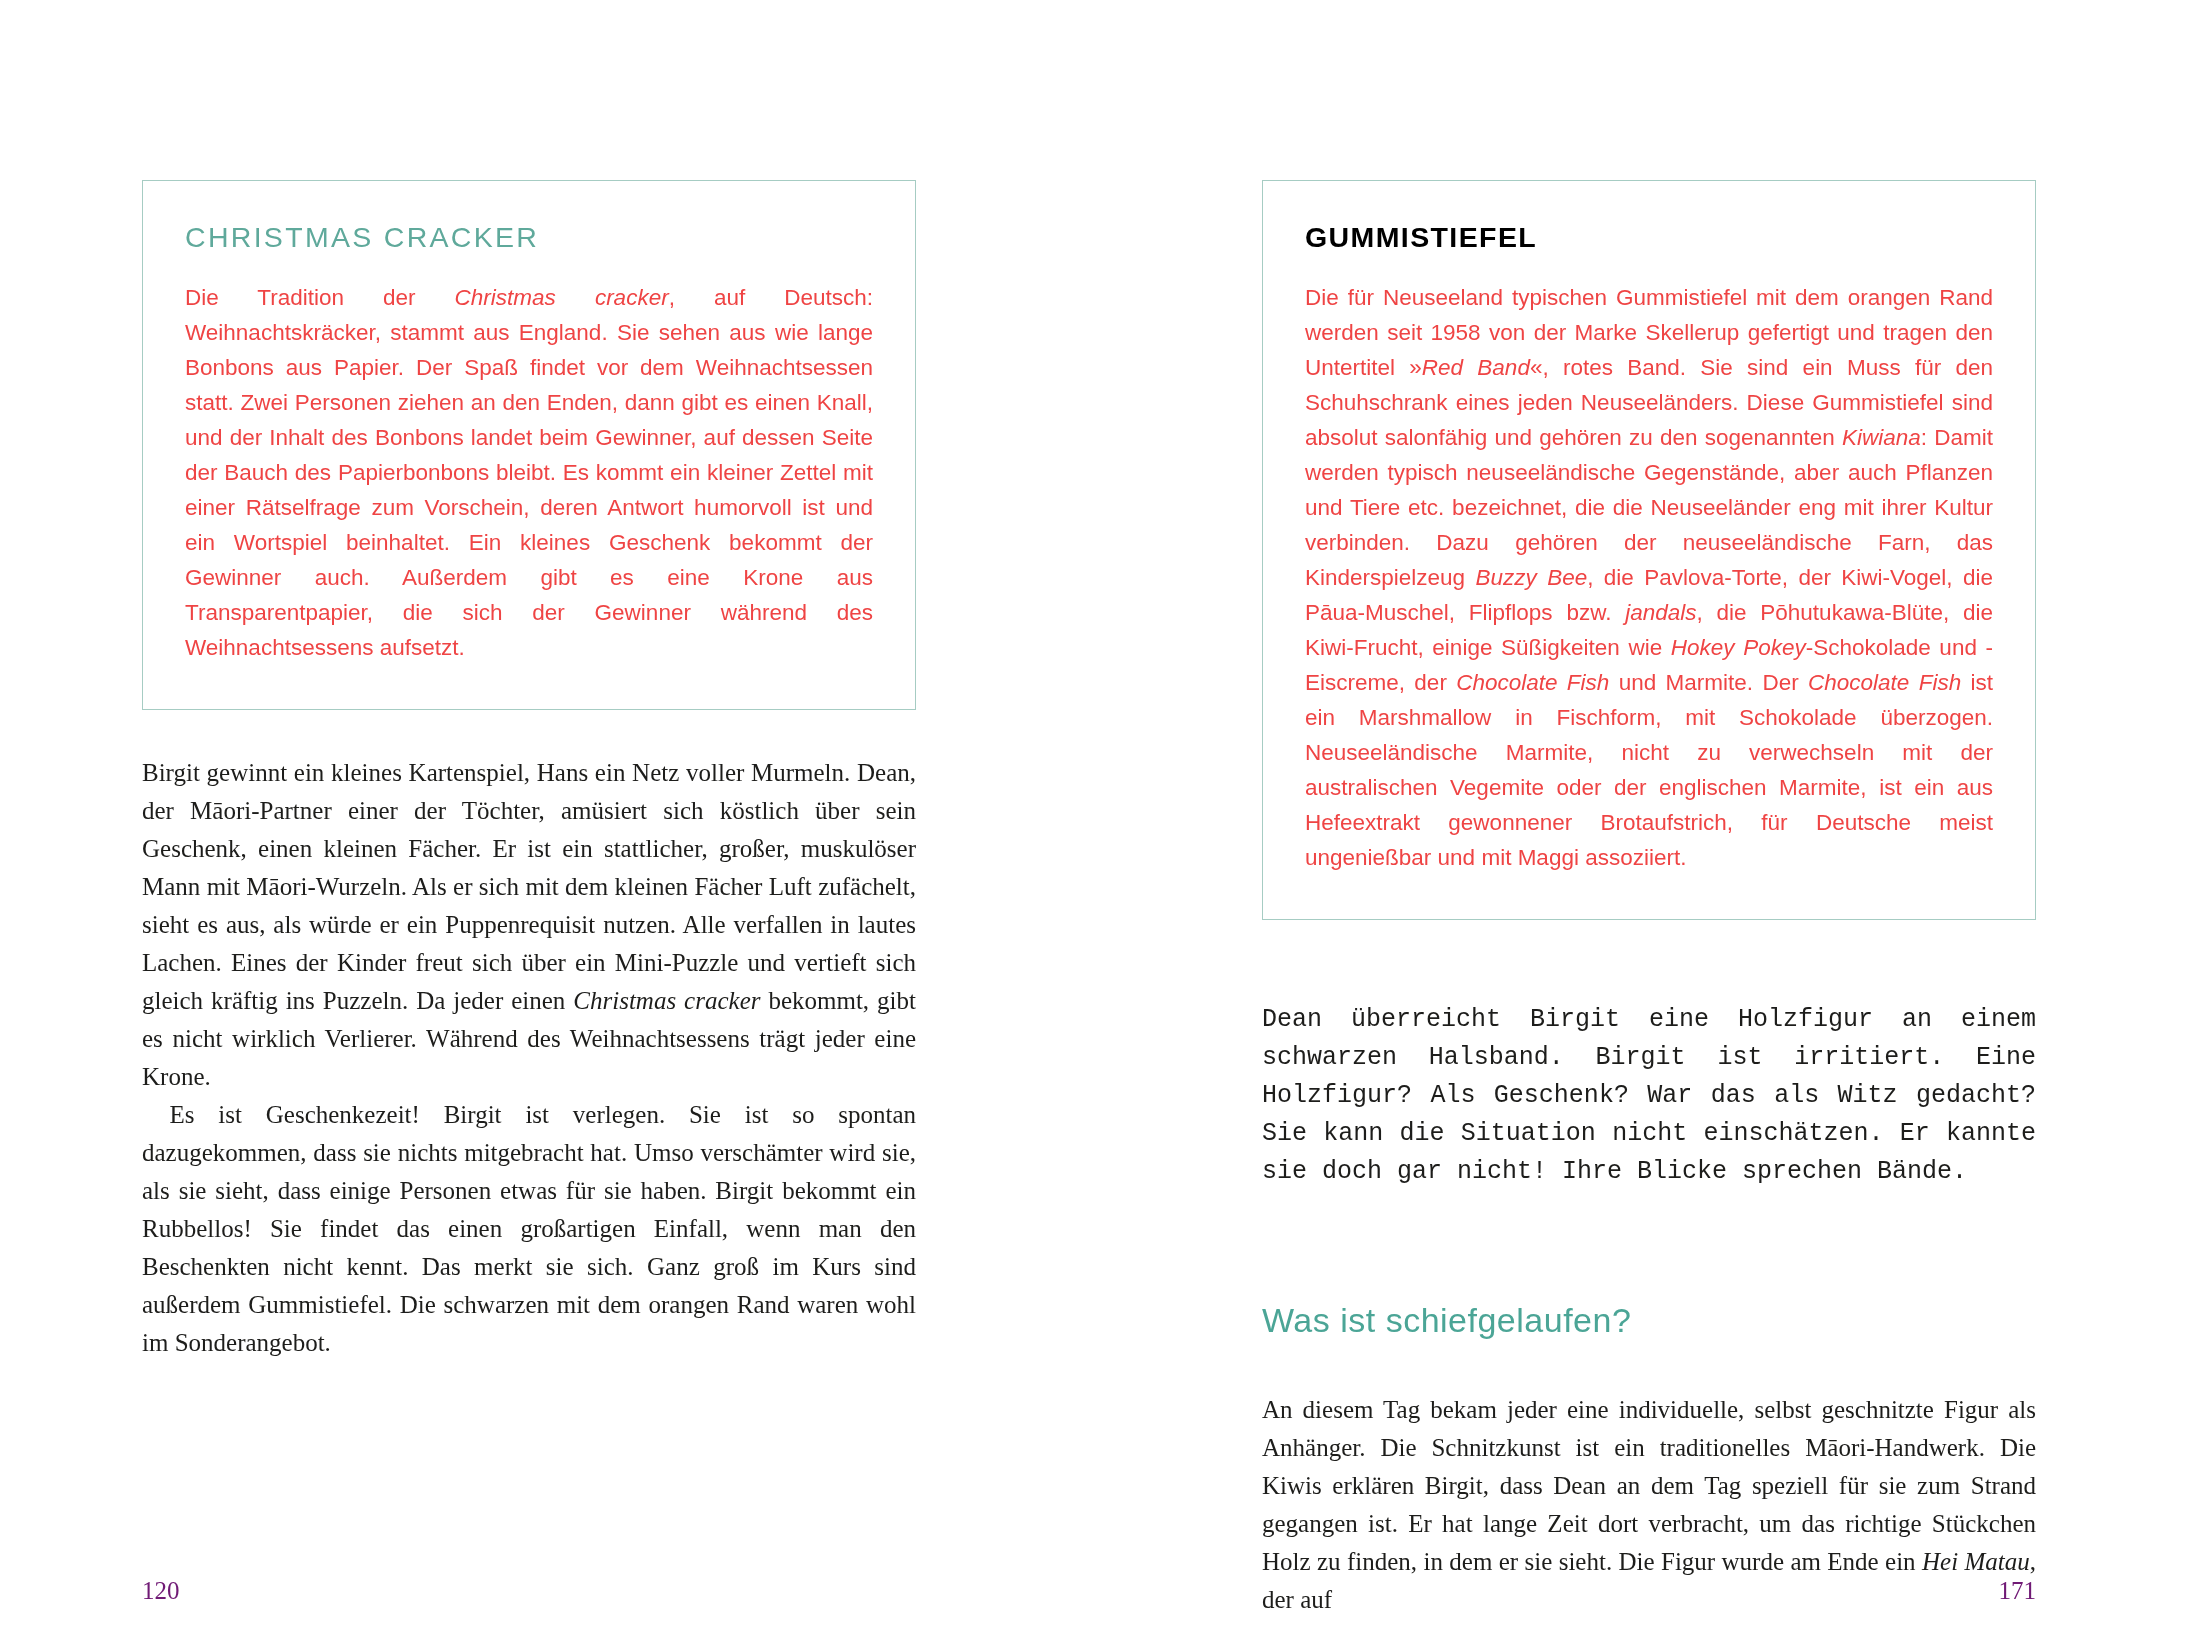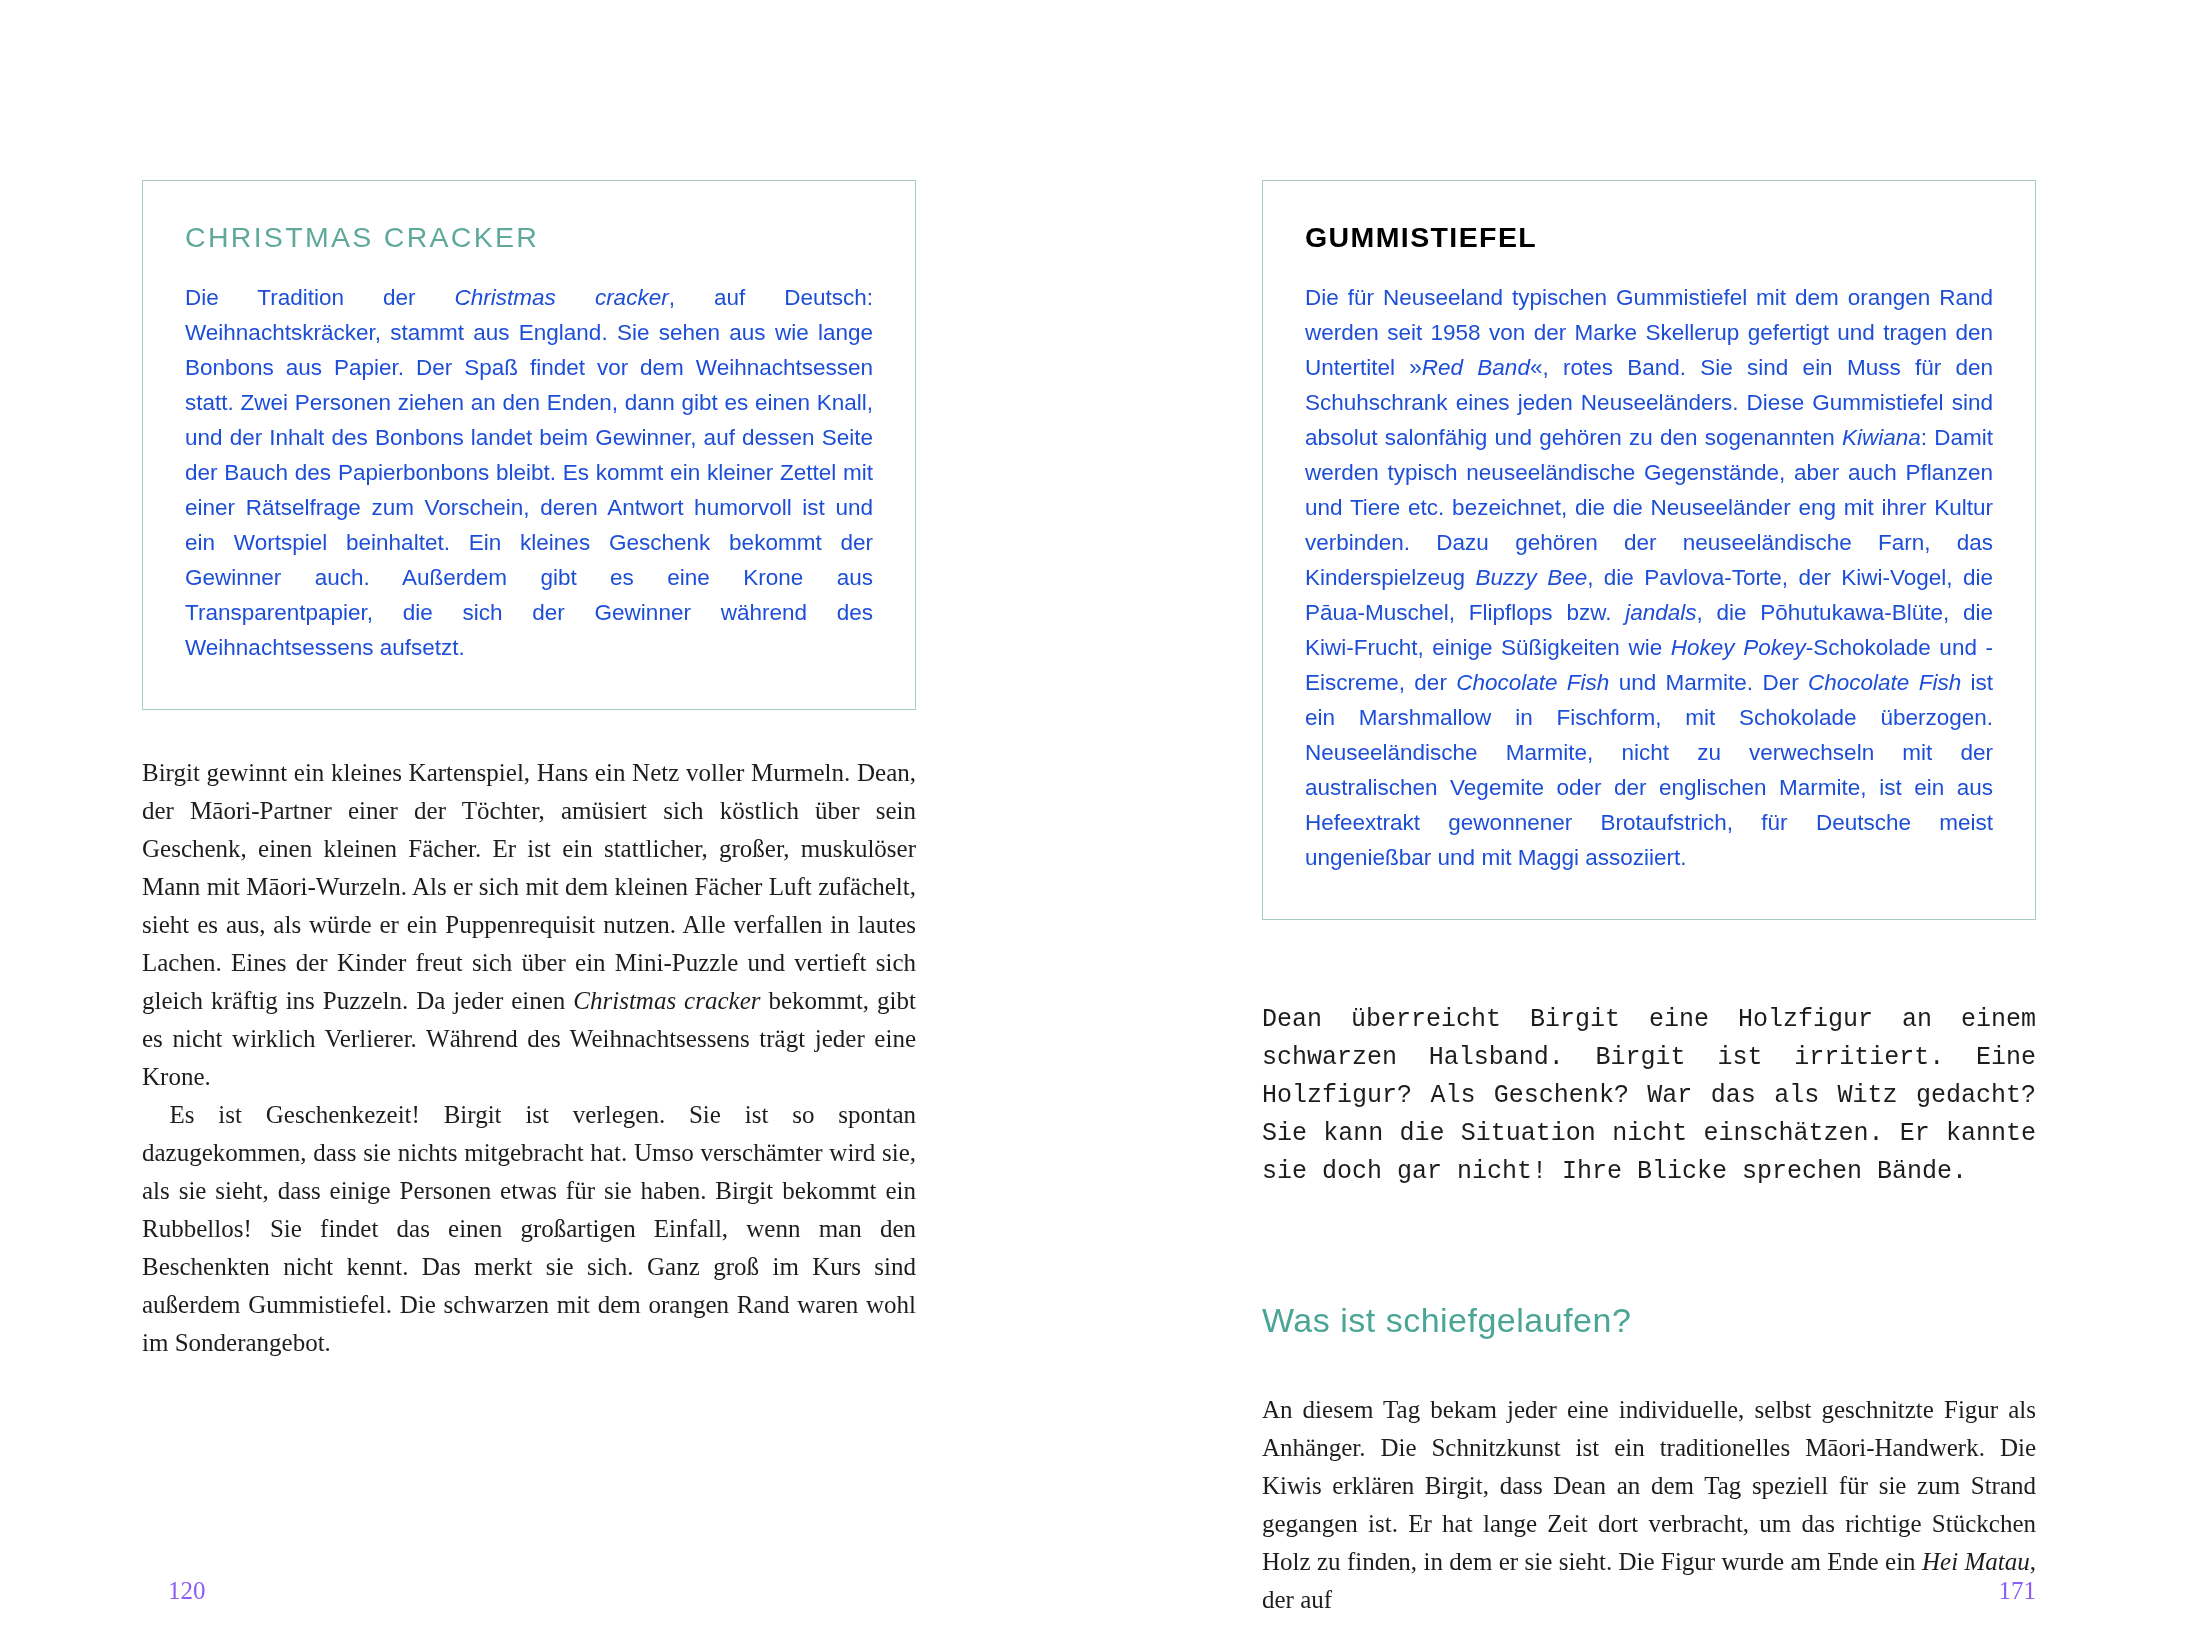--- a/index.html
+++ b/index.html
@@ -20,41 +20,41 @@
   .infobox-title{
     font-family:"Liberation Sans",sans-serif;
     font-size:28.5px;
     margin:0 0 26px 0;
   }
   .title-light{color:#5fa99b;font-weight:400;letter-spacing:2.3px;}
   .title-bold{color:#000000;font-weight:700;letter-spacing:1.4px;}
   .infobox-body{
     font-family:"Liberation Sans",sans-serif;
     font-size:22.5px;line-height:35px;
-    text-align:justify;margin:0;color:#1d4ed8;
+    text-align:justify;margin:0;color:#ef4444;
   }
 
   .bodycopy{margin-top:44px;}
   .para{
     font-size:25px;line-height:38px;
     text-align:justify;margin:0;
   }
   .indent{text-indent:27.5px;}
   .intro-para{margin-top:81px;font-family:Liberation Mono, monospace;}
   .section-heading{
     font-family:"Liberation Sans",sans-serif;
     font-weight:400;color:#4ba596;
     font-size:34px;letter-spacing:0.5px;
     margin:110px 0 0 0;
   }
   .after-heading{margin-top:51px;}
 
   .pagenum{
     position:absolute;bottom:48px;
-    font-size:25px;font-family:"Liberation Serif",serif;color:#8b5cf6;margin-left:26px;
+    font-size:25px;font-family:"Liberation Serif",serif;color:#701a75;
   }
   .pn-left{left:142px;}
   .pn-right{right:112px;}
   em{font-style:italic;}
 </style>
 </head>
 <body>
 
 <div class="spread">
 

